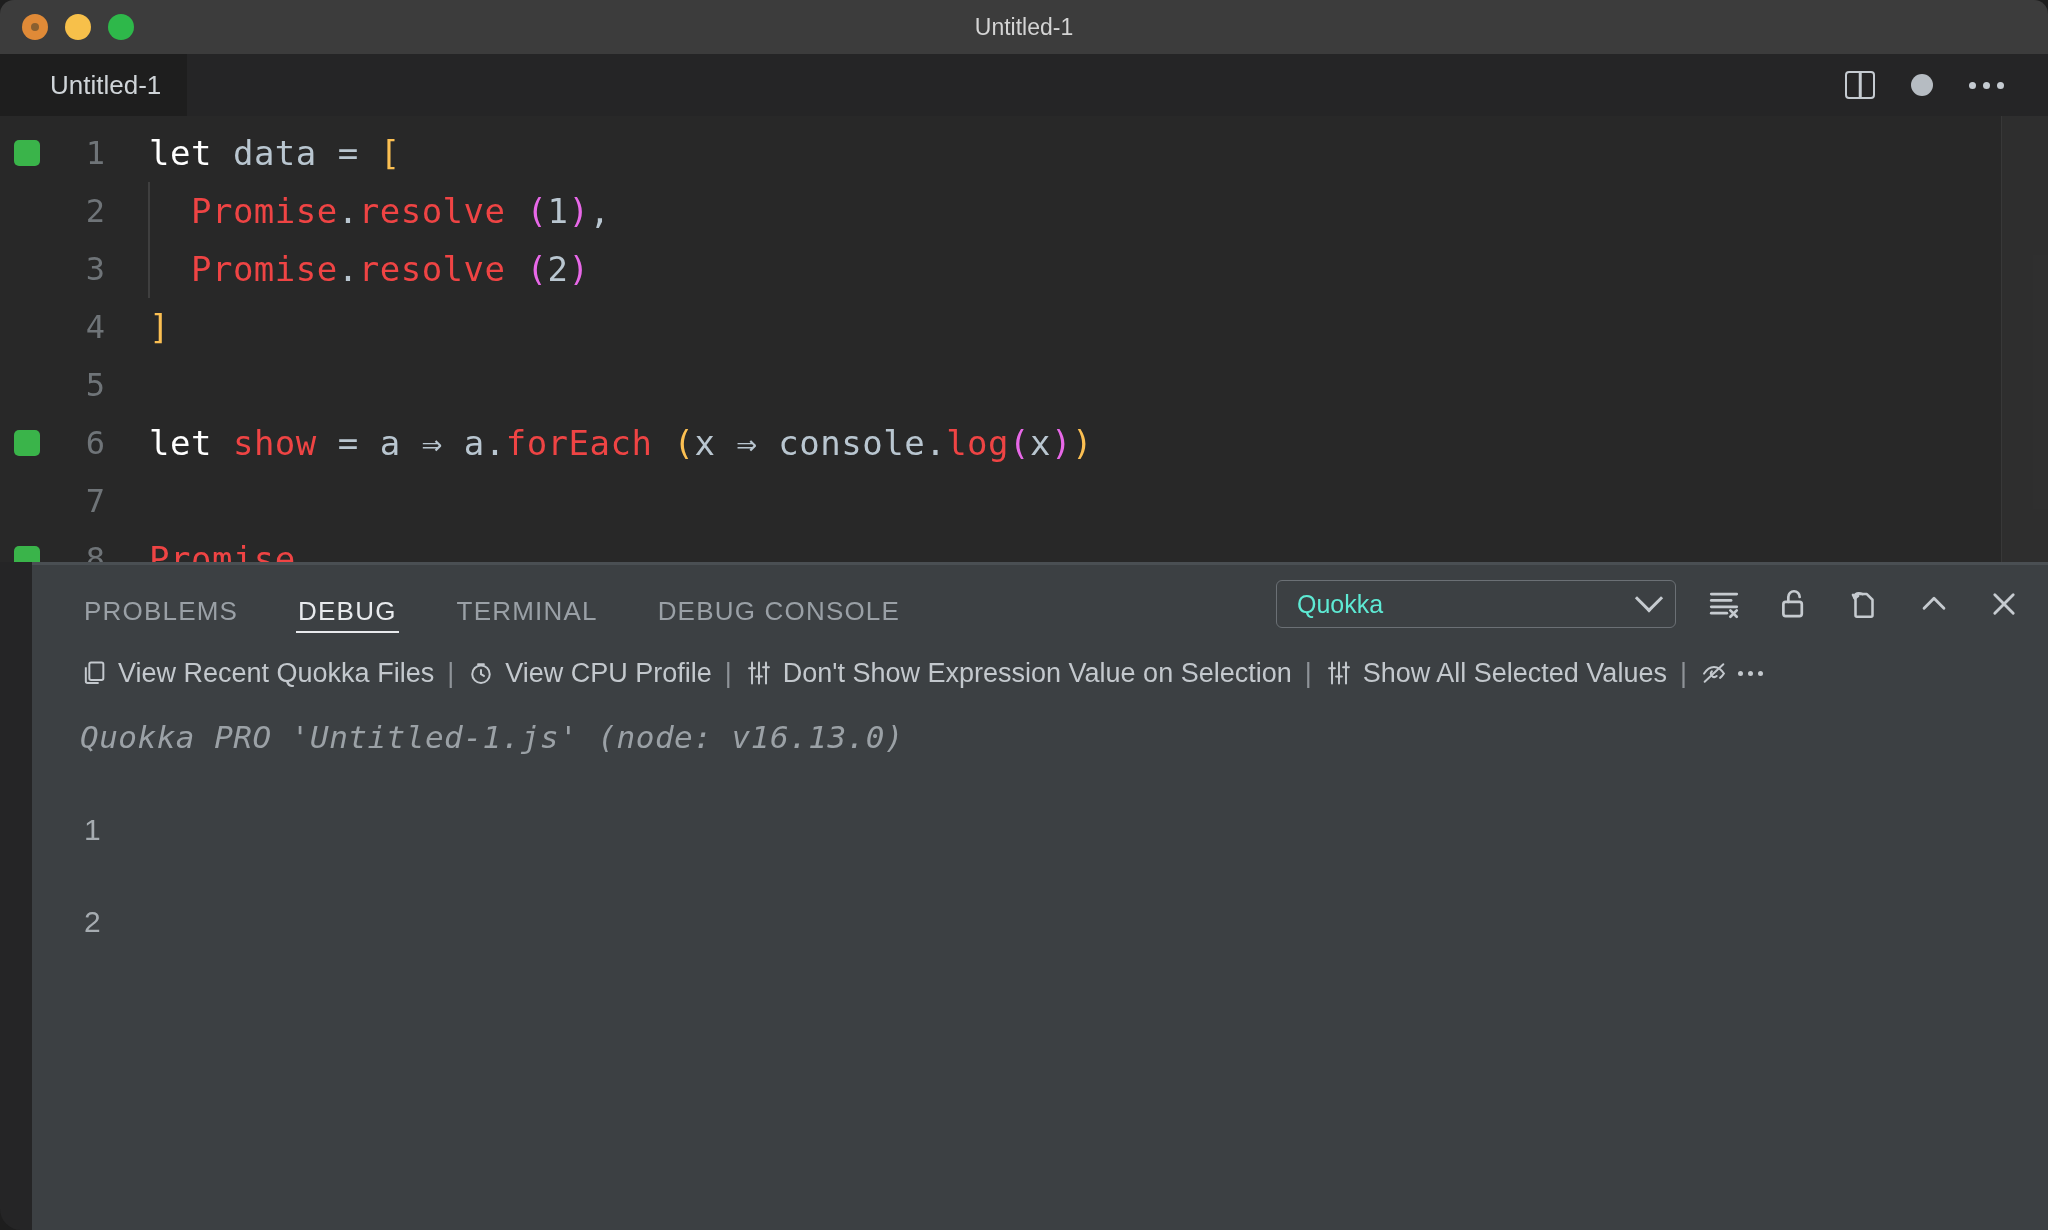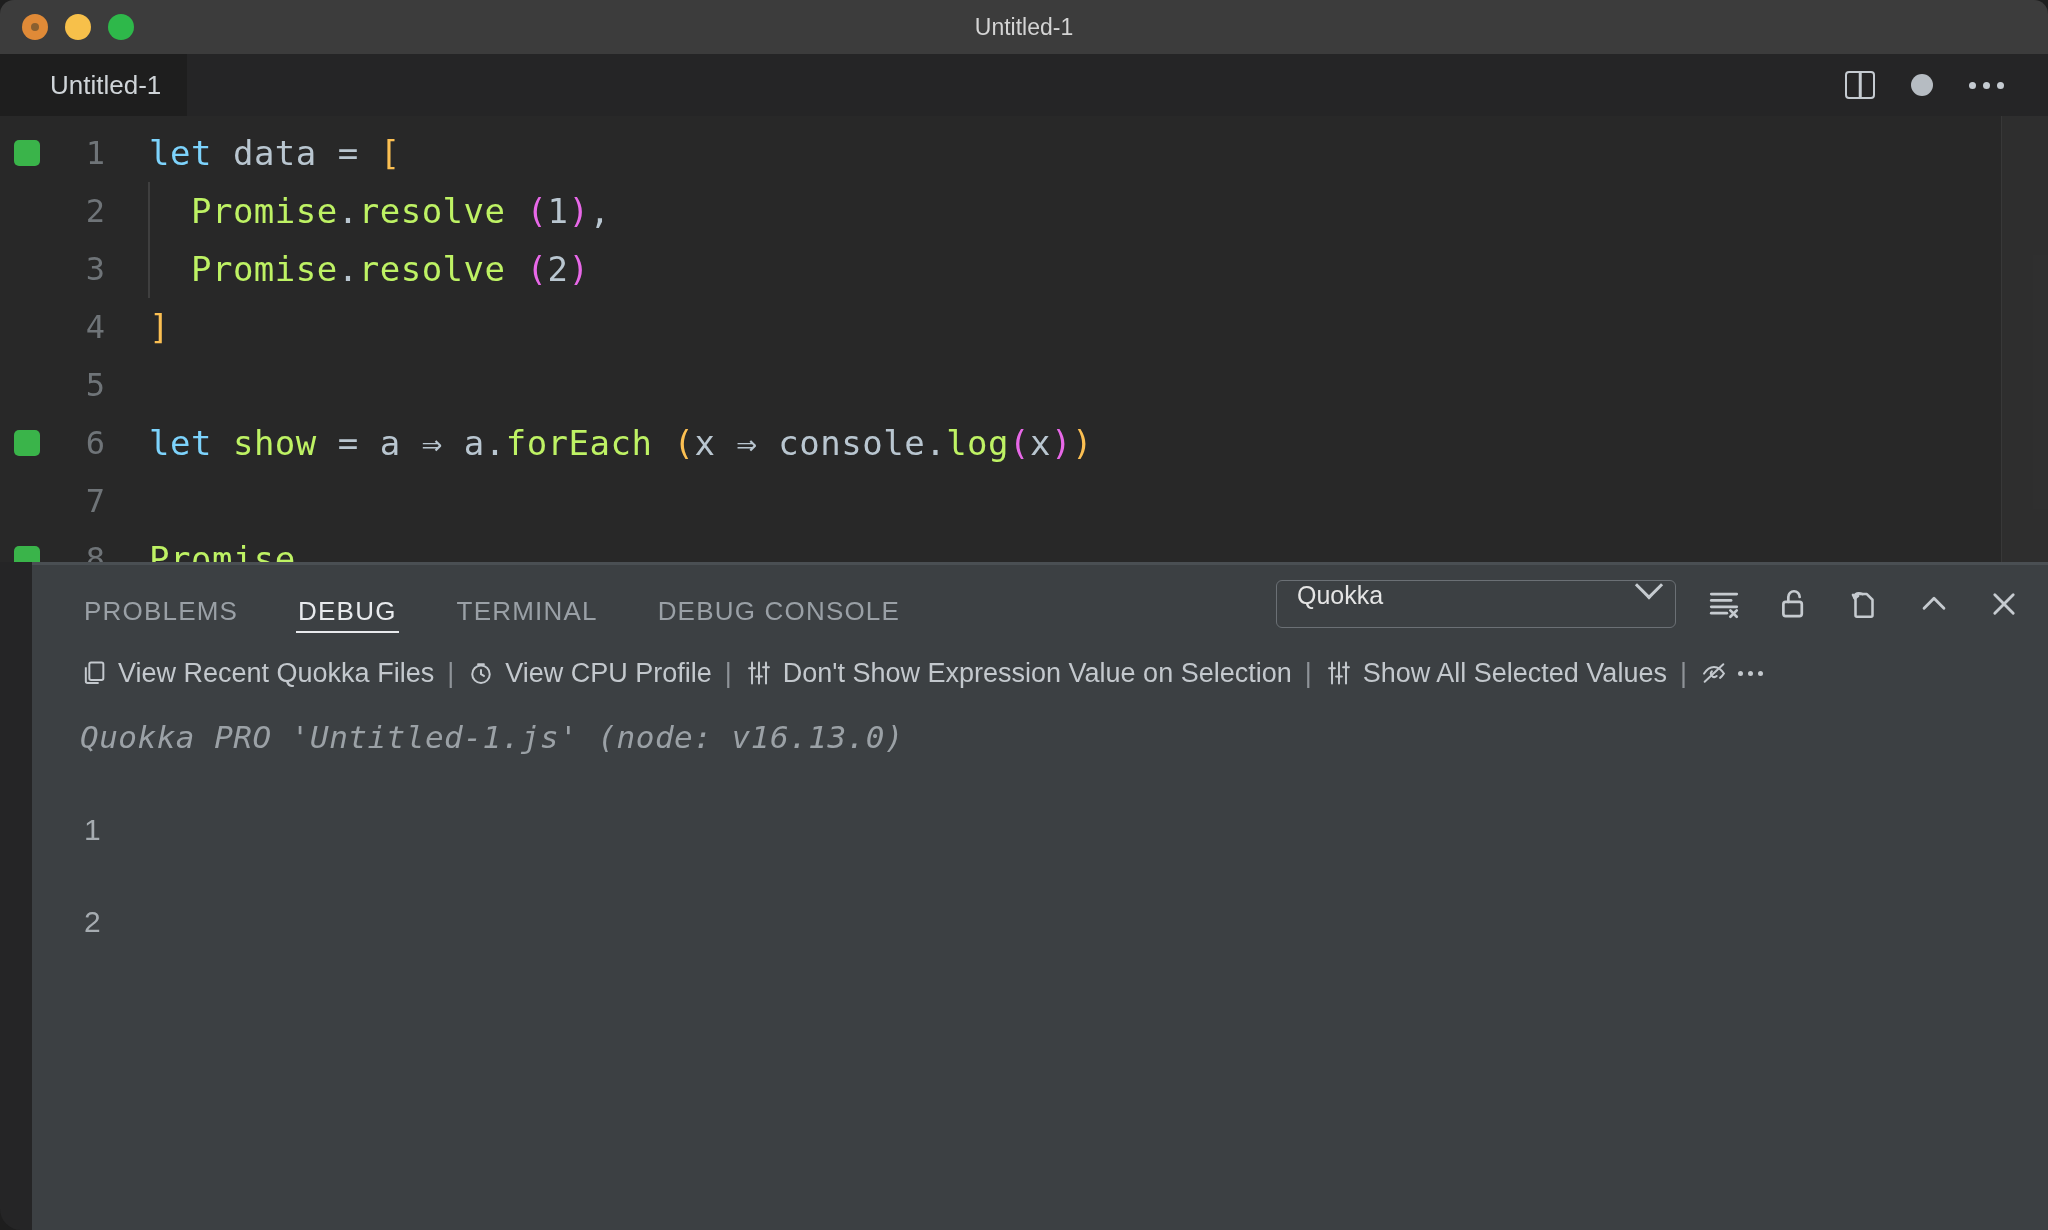--- a/index.html
+++ b/index.html
@@ -85,24 +85,24 @@
     color: #6f7478; font-size: 32px;
     font-family: "DejaVu Sans Mono", monospace;
     flex: 0 0 133px;
   }
   .indent-guide {
     position: absolute; left: 148px; top: 0; bottom: 0; width: 2px;
     background: #3f3f3f;
   }
   .code-text { padding-left: 16px; letter-spacing: 0.5px; }
 
-  .t-kw   { color: #7dd3fc; }
+  .t-kw   { color: #ffffff; }
   .t-var  { color: #b9c6d0; }
   .t-op   { color: #b9c6d0; }
-  .t-fn   { color: #bef264; margin-top: 40px; }
+  .t-fn   { color: #ef4444; margin-top: 40px; }
   .t-brk-y{ color: #fbbf52; }
   .t-brk-p{ color: #e868e8; }
   .t-plain{ color: #b9c6d0; }
 
   .v-scroll-line {
     position: absolute; top: 0; bottom: 0; right: 46px; width: 1px;
     background: #383838;
   }
   .scroll-thumb {
     position: absolute; right: 0; top: 0; width: 46px; height: 490px;
@@ -136,22 +136,22 @@
   }
   .ptab.active { color: #e8eaed; }
   .ptab.active::after {
     content: ""; position: absolute; left: 0; right: 0; bottom: 10px;
     height: 2.5px; background: #e8eaed;
   }
   .tabs-right { display: flex; align-items: center; gap: 26px; }
   .panel-select {
     width: 400px; height: 48px;
     border: 1.5px solid #6b7075; border-radius: 6px;
-    background: #3c4043; color: #e5e5e5; font-size: 25px;
-    display: flex; align-items: flex-start; justify-content: space-between;
+    background: #3c4043; color: #5eead4; font-size: 25px;
+    display: flex; align-items: center; justify-content: space-between;
     padding: 0 16px 0 20px;
   }
   .chev-down {
     width: 20px; height: 20px;
     border-right: 3px solid #c6cbd0; border-bottom: 3px solid #c6cbd0;
     transform: rotate(45deg) translate(-4px,-4px);
   }
   .ptool { width: 44px; height: 44px; display: flex; align-items: center; justify-content: center; color: #c6cbd0; }
 
   

